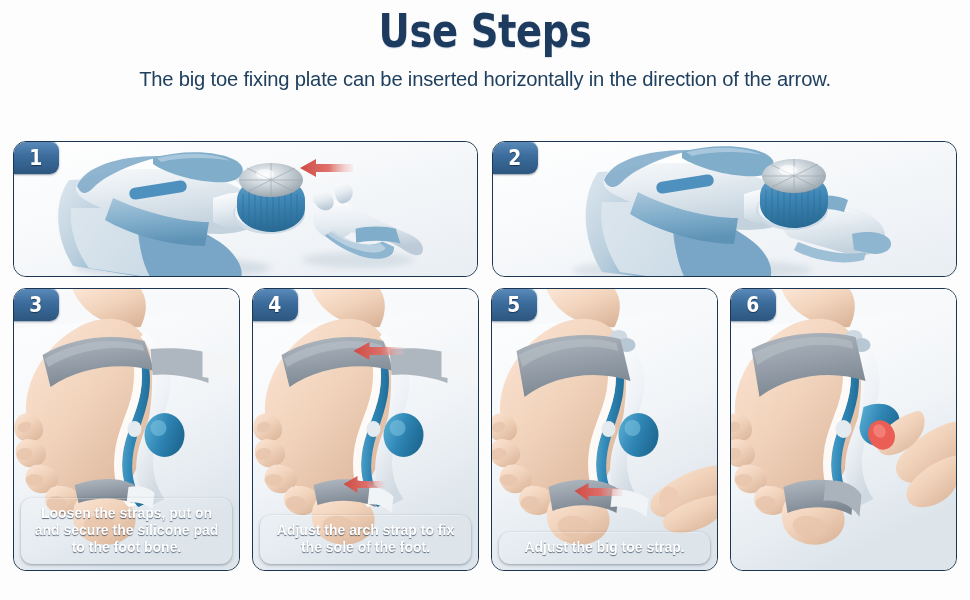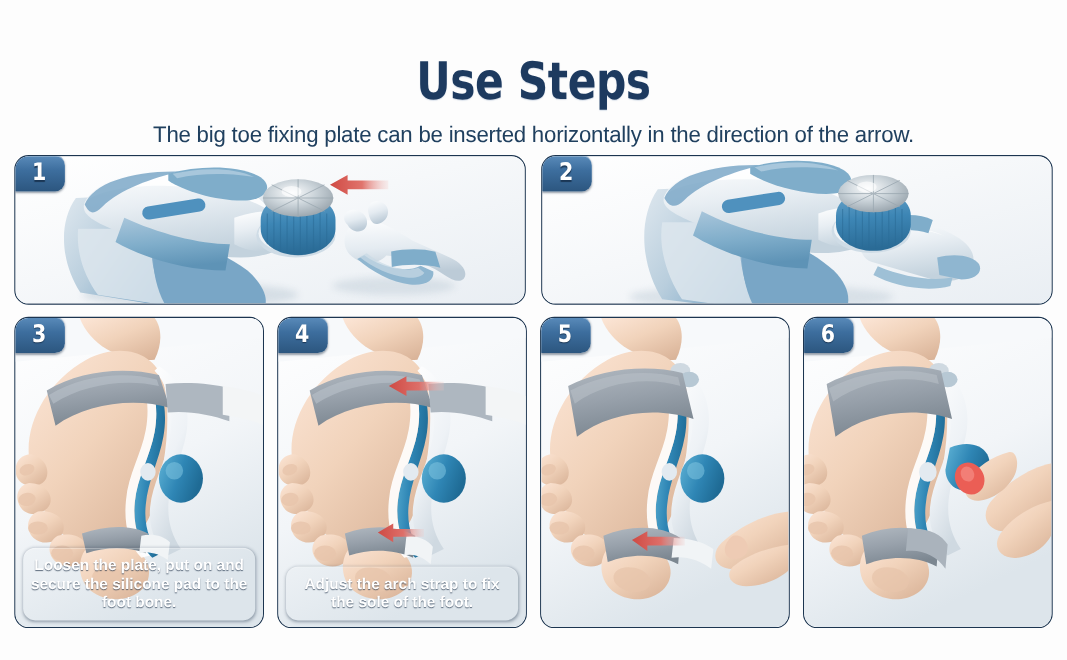--- a/index.html
+++ b/index.html
@@ -12,21 +12,20 @@
     background: #fdfdfd;
     font-family: "Liberation Sans", sans-serif;
     overflow: hidden;
     position: relative;
   }
 
   
   .header {
     text-align: center;
     padding-top: 6px;
-    margin-top: 44px;
   }
   .page-title {
     font-family: "DejaVu Sans", sans-serif;
     font-size: 47px;
     font-weight: 700;
     color: #1d3a5f;
     letter-spacing: -0.5px;
     line-height: 1.05;
     margin: 0;
     transform: scaleX(0.82);
@@ -426,21 +425,21 @@
         <path d="M190 62 C 206 64, 222 68, 228 72 L 228 98 C 220 94, 204 90, 190 88 Z" fill="#f3f5f6"></path>
 
         <path d="M62 196 C 84 188, 108 188, 122 196 L 120 214 C 104 208, 84 208, 66 214 Z" fill="url(#gray3)"></path>
         <path d="M116 198 C 126 196, 136 198, 142 204 L 140 220 C 132 214, 122 212, 114 214 Z" fill="#f1f4f6"></path>
       </svg>
     </div>
     <div class="step-badge">
       <span>3</span>
     </div>
     <div class="caption">
-      <span>Loosen the plate, put on and secure the silicone pad to the foot bone.</span>
+      <span>Loosen the straps, put on and secure the silicone pad to the foot bone.</span>
     </div>
   </div>
 
   <div class="panel panel-sm">
     <div class="panel-stage">
       <svg class="svg-full" viewBox="0 0 228 281" preserveAspectRatio="xMidYMid slice">
         <defs>
           <linearGradient id="bg4" x1="0" y1="0" x2="0.4" y2="1">
             <stop offset="0%" stop-color="#ffffff"></stop>
               <stop offset="60%" stop-color="#f2f5f8"></stop>
@@ -591,20 +590,23 @@
         <path d="M176 198 C 170 202, 166 210, 170 216 C 174 221, 184 220, 188 214 C 192 207, 186 196, 176 198 Z" fill="#eecbb4"></path>
 
         <g>
           <path d="M84 202 L 98 194 L 98 199 L 132 199 L 132 207 L 98 207 L 98 212 Z" fill="url(#ar5)"></path>
         </g>
       </svg>
     </div>
     <div class="step-badge">
       <span>5</span>
     </div>
+    <div class="caption">
+      <span>Adjust the big toe strap.</span>
+    </div>
   </div>
 
   <div class="panel panel-sm">
     <div class="panel-stage">
       <svg class="svg-full" viewBox="0 0 228 281" preserveAspectRatio="xMidYMid slice">
         <defs>
           <linearGradient id="bg6" x1="0" y1="0" x2="0.4" y2="1">
             <stop offset="0%" stop-color="#ffffff"></stop>
               <stop offset="60%" stop-color="#f2f5f8"></stop>
               <stop offset="100%" stop-color="#dde5eb"></stop>

